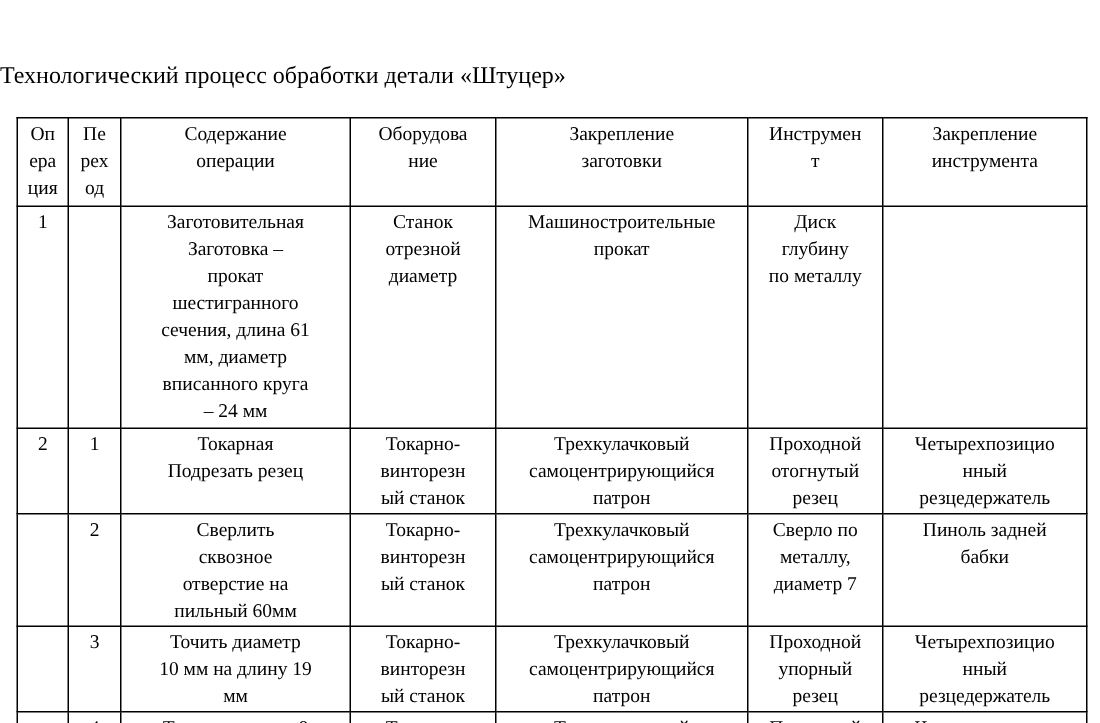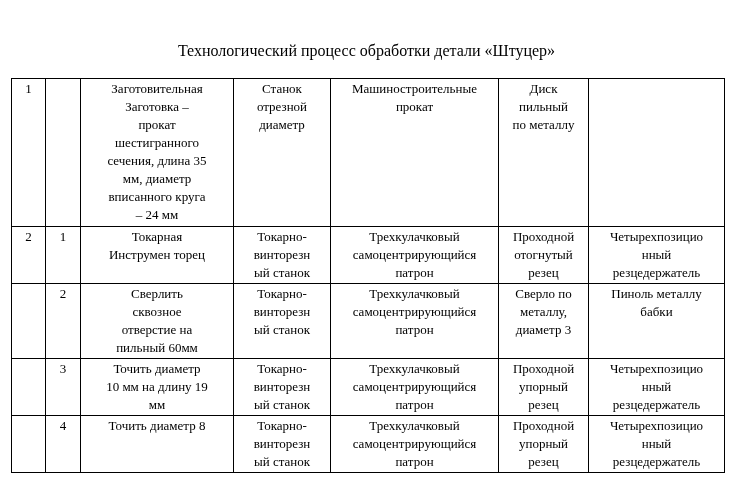--- a/index.html
+++ b/index.html
@@ -9,21 +9,21 @@
   }
   body {
     width: 733px;
     height: 482px;
     overflow: hidden;
     font-family: "Liberation Serif", "DejaVu Serif", serif;
     color: #000000;
   }
   .doc-title {
     margin-top: 40px;
-    text-align: center;
+    text-align: left;
     font-size: 16px;
     line-height: 22px;
     white-space: nowrap;
   }
   table.process-table {
     border-collapse: collapse;
     table-layout: fixed;
     margin-left: 11px;
     margin-top: 16px;
     width: 713px;
@@ -55,46 +55,64 @@
   <colgroup>
     <col style="width:34px">
       <col style="width:35px">
       <col style="width:153px">
     <col style="width:97px">
       <col style="width:168px">
       <col style="width:90px">
     <col style="width:136px">
   </colgroup>
   <tbody>
+    <tr class="hdr">
+      <th>Оп
+ера
+ция</th>
+      <th>Пе
+рех
+од</th>
+      <th>Содержание
+операции</th>
+      <th>Оборудова
+ние</th>
+      <th>Закрепление
+заготовки</th>
+      <th>Инструмен
+т</th>
+      <th>Закрепление
+инструмента</th>
+    </tr>
     <tr class="r0">
       <td>1</td>
       <td></td>
       <td>Заготовительная
 Заготовка –
 прокат
 шестигранного
-сечения, длина 35
+сечения, длина 61
 мм, диаметр
 вписанного круга
 – 24 мм</td>
       <td>Станок
 отрезной
 диаметр</td>
       <td>Машиностроительные
 прокат</td>
       <td>Диск
-пильный
+глубину
 по металлу</td>
       <td></td>
     </tr>
     <tr class="r1">
       <td>2</td>
       <td>1</td>
       <td>Токарная
-Инструмен торец</td>
+Подрезать резец</td>
       <td>Токарно-
 винторезн
 ый станок</td>
       <td>Трехкулачковый
 самоцентрирующийся
 патрон</td>
       <td>Проходной
 отогнутый
 резец</td>
       <td>Четырехпозицио
@@ -109,22 +127,22 @@
 отверстие на
 пильный 60мм</td>
       <td>Токарно-
 винторезн
 ый станок</td>
       <td>Трехкулачковый
 самоцентрирующийся
 патрон</td>
       <td>Сверло по
 металлу,
-диаметр 3</td>
-      <td>Пиноль металлу
+диаметр 7</td>
+      <td>Пиноль задней
 бабки</td>
     </tr>
     <tr class="r3">
       <td></td>
       <td>3</td>
       <td>Точить диаметр
 10 мм на длину 19
 мм</td>
       <td>Токарно-
 винторезн

